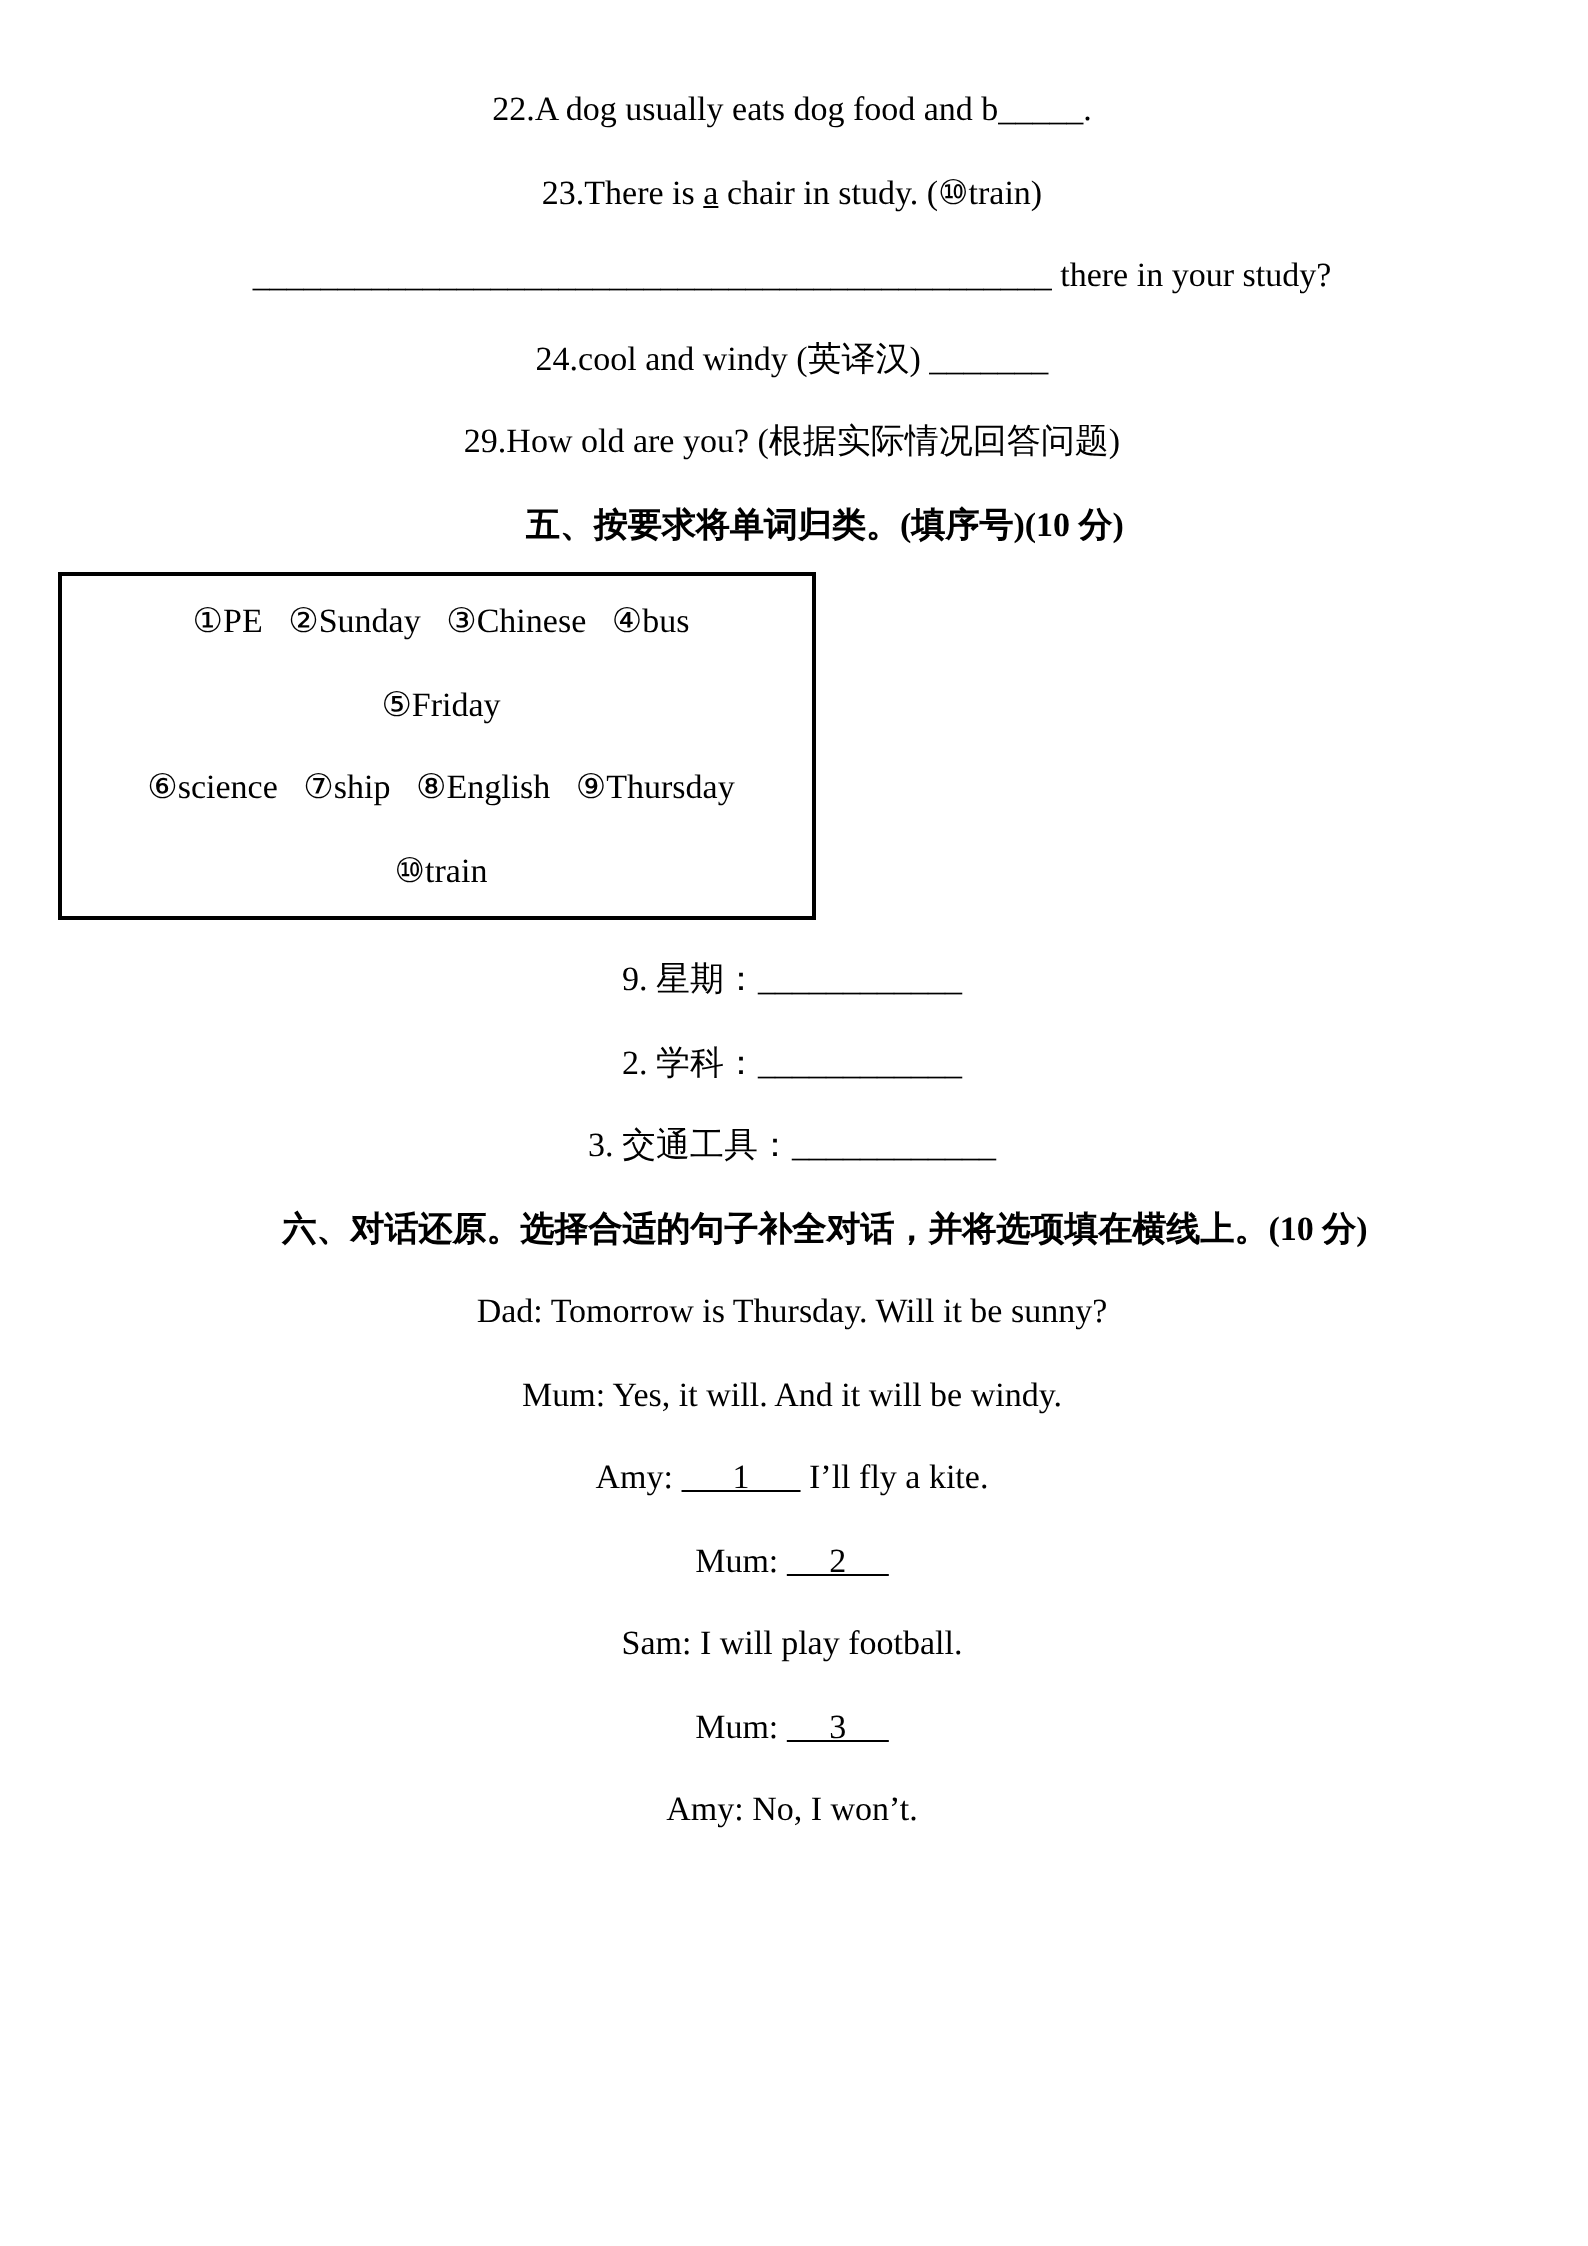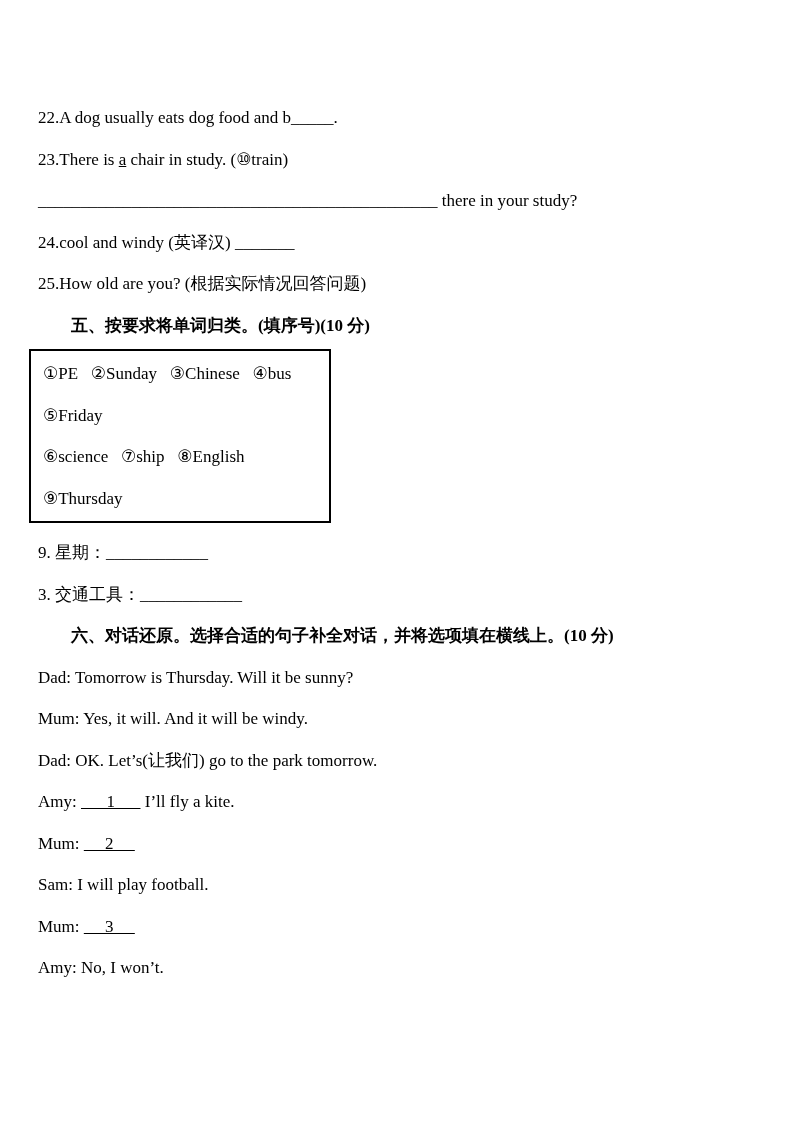--- a/index.html
+++ b/index.html
@@ -10,85 +10,87 @@
   }
   .page {
     position: relative;
     width: 794px;
     height: 1123px;
     margin: 0 auto;
     background: #ffffff;
     color: #000000;
     font-family: "Liberation Serif", "DejaVu Sans", serif;
     font-size: 17px;
-    padding: 97px 40px 0 38px;
+    padding: 34px 40px 0 38px;
     overflow: hidden;
+    text-align: center;
   }
   .line {
     margin: 0;
     line-height: 41.5px;
     white-space: pre-wrap;
   }
   .heading {
     font-weight: bold;
     margin-left: 33px;
   }
   .u {
     text-decoration: underline;
   }
   .blank-num {
     text-decoration: underline;
     white-space: pre;
   }
   .word-box {
     border: 2px solid #000000;
-    width: 302px;
+    width: 379px;
     margin: 3px 16px 9px -9px;
     padding: 2px 8px 2px 12px;
   }
   .word-box .line {
     line-height: 41.5px;
   }
 </style>
 </head>
 <body>
 
 <div class="page">
 
   <p class="line">22.A dog usually eats dog food and b_____.</p>
 
   <p class="line"><span>23.There is </span><span class="u">a</span><span> chair in study. (⑩train)</span></p>
 
   <p class="line"><span>_______________________________________________</span><span> there in your study?</span></p>
 
   <p class="line">24.cool and windy (英译汉) _______</p>
 
-  <p class="line">25.How old are you? (根据实际情况回答问题)</p>
+  <p class="line">29.How old are you? (根据实际情况回答问题)</p>
 
 
   <p class="line heading">五、按要求将单词归类。(填序号)(10 分)</p>
 
   <div class="word-box">
     <p class="line">①PE   ②Sunday   ③Chinese   ④bus</p>
     <p class="line">⑤Friday</p>
     <p class="line">⑥science   ⑦ship   ⑧English   ⑨Thursday</p>
+    <p class="line">⑩train</p>
   </div>
 
   <p class="line"><span>9. 星期：</span><span>____________</span></p>
 
+  <p class="line"><span>2. 学科：</span><span>____________</span></p>
 
   <p class="line"><span>3. 交通工具：</span><span>____________</span></p>
 
   <p class="line heading">六、对话还原。选择合适的句子补全对话，并将选项填在横线上。(10 分)</p>
 
   <p class="line"><span>Dad: </span><span>Tomorrow is Thursday. Will it be sunny?</span></p>
 
   <p class="line"><span>Mum: </span><span>Yes, it will. And it will be windy.</span></p>
 
-  <p class="line"><span>Dad: </span><span>OK. Let’s(让我们) go to the park tomorrow.</span></p>
 
   <p class="line"><span>Amy: </span><span class="blank-num">      1      </span><span> I’ll fly a kite.</span></p>
 
   <p class="line"><span>Mum: </span><span class="blank-num">     2     </span><span></span></p>
 
   <p class="line"><span>Sam: </span><span>I will play football.</span></p>
 
   <p class="line"><span>Mum: </span><span class="blank-num">     3     </span><span></span></p>
 
   <p class="line"><span>Amy: </span><span>No, I won’t.</span></p>

